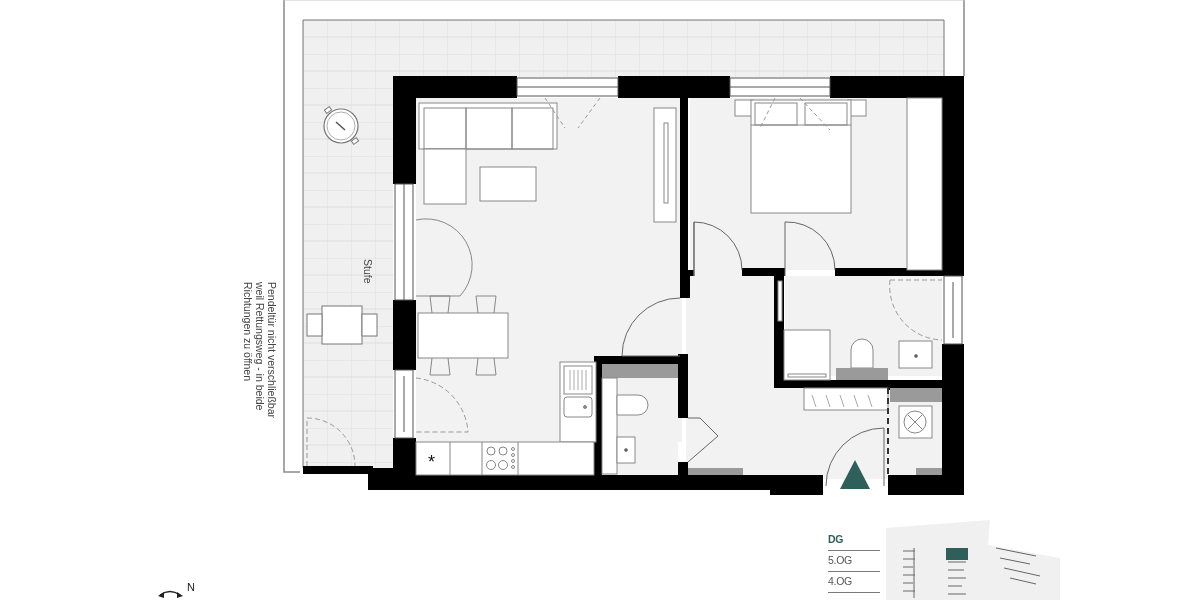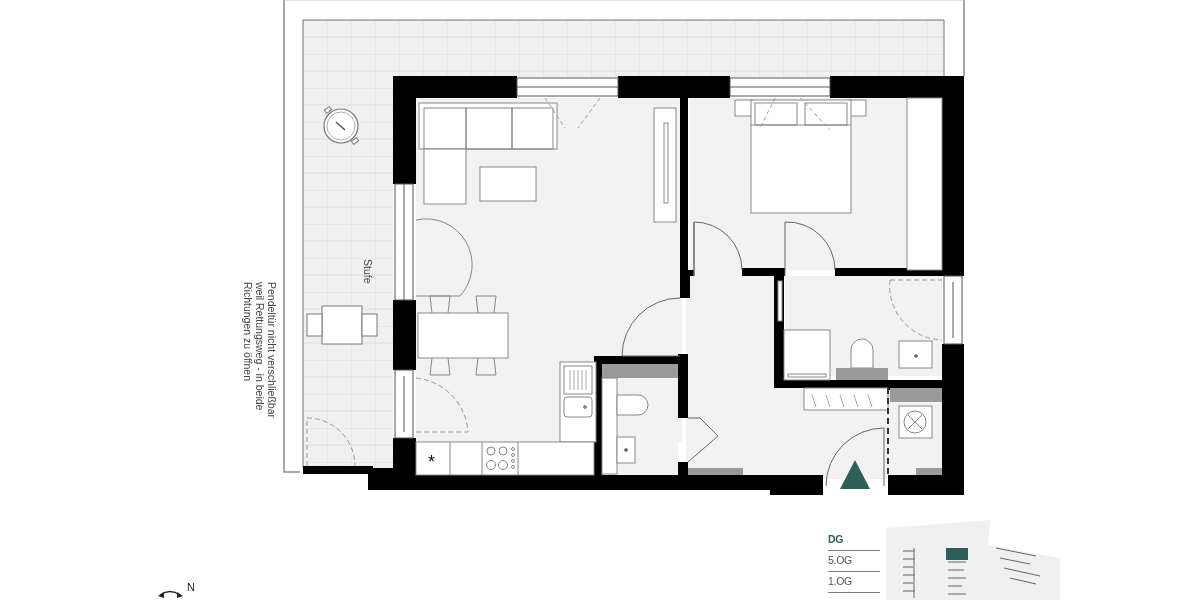--- a/index.html
+++ b/index.html
@@ -235,21 +235,21 @@
     <div>weil Rettungsweg - in beide</div>
     <div>Richtungen zu öffnen</div>
   </div>
 </div>
 
 <div class="stufe">Stufe</div>
 
 <div class="floors">
   <div class="floor active">DG</div>
   <div class="floor">5.OG</div>
-  <div class="floor">1.OG</div>
+  <div class="floor">4.OG</div>
 </div>
 
 <div class="north">
   <svg width="30" height="20" viewBox="0 0 30 20">
     <path d="M4 15 Q14 8 24 15" fill="none" stroke="#222" stroke-width="1.3"></path>
     <polygon points="2,16 8,12 8,18" fill="#222"></polygon>
     <polygon points="27,16 21,12 21,18" fill="#222"></polygon>
   </svg>
   <span class="north-label">N</span>
 </div>

